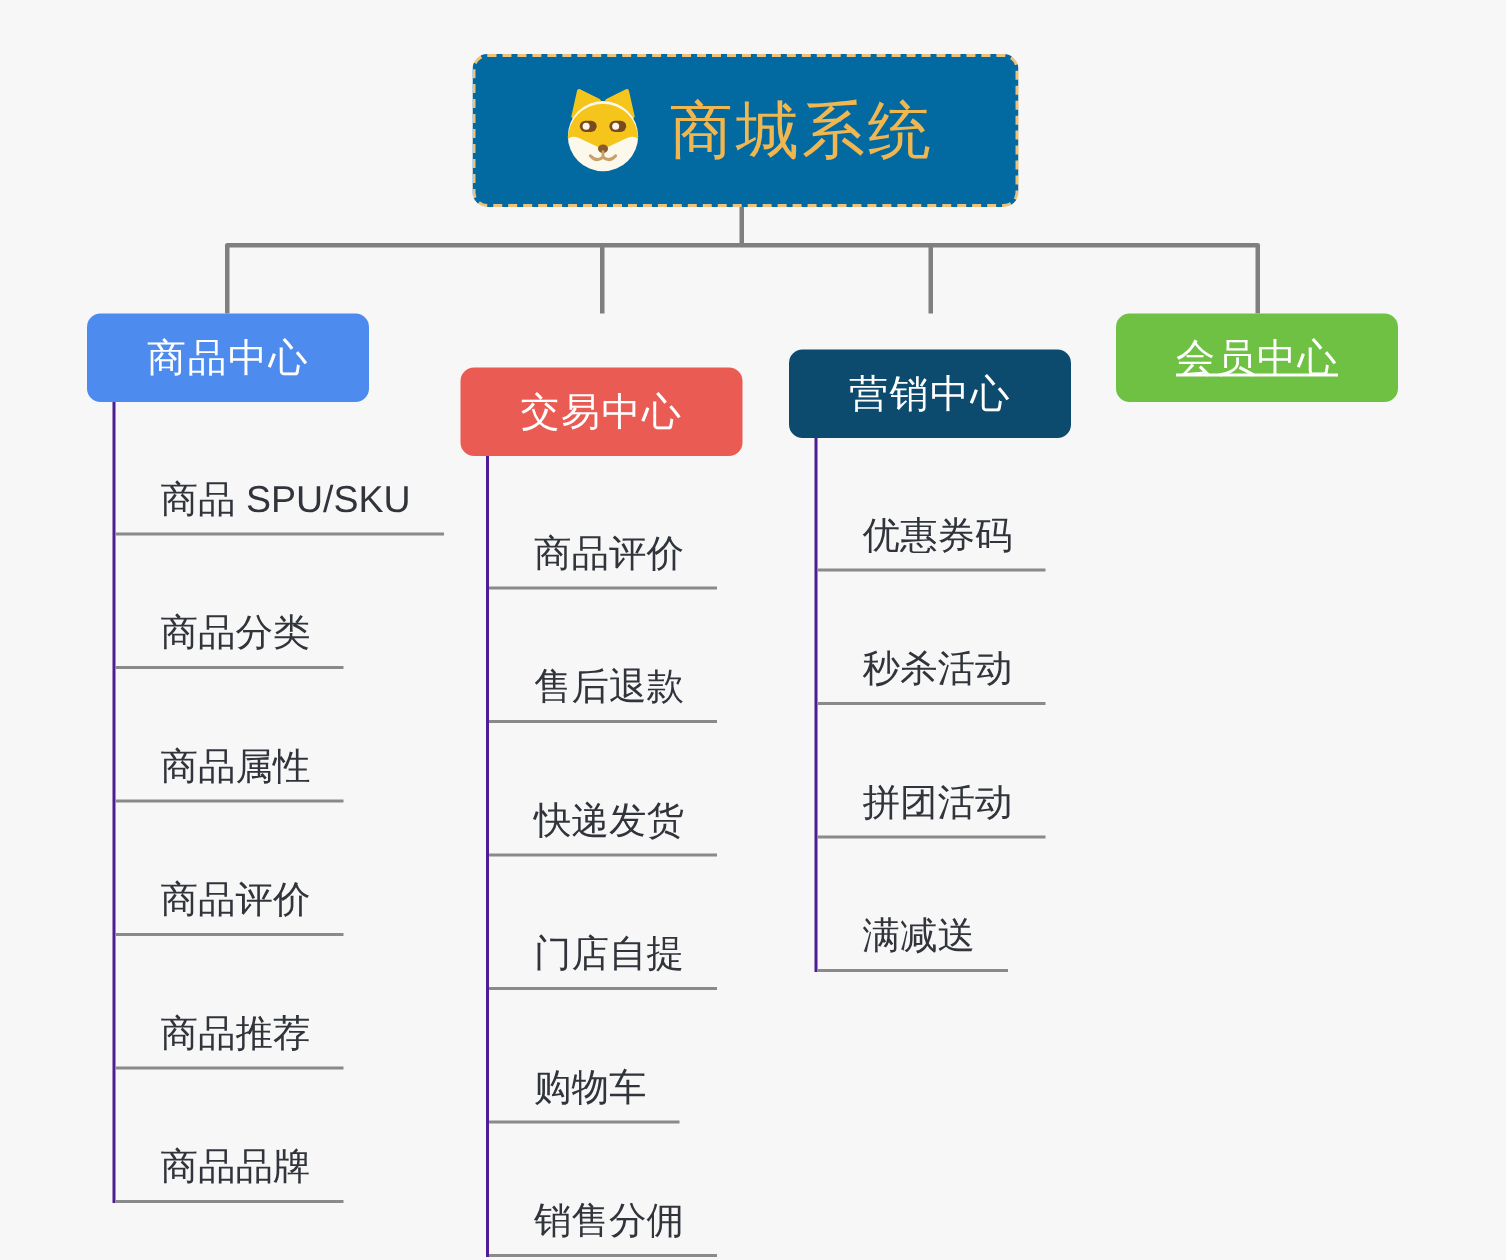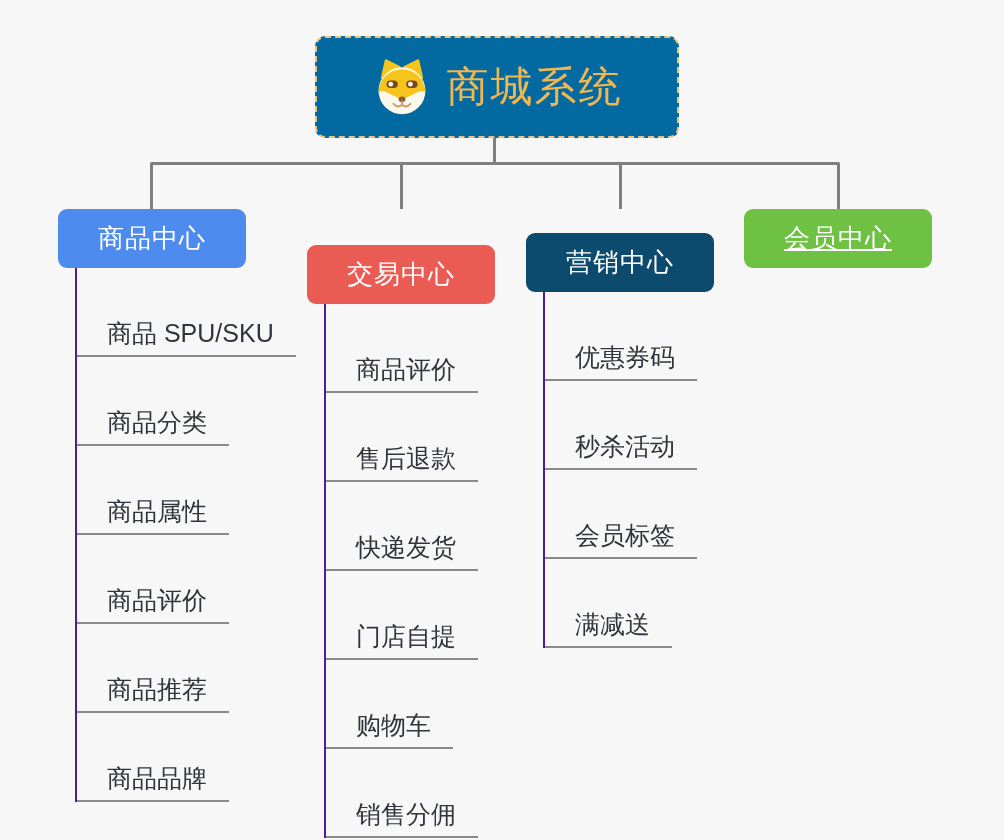--- a/index.html
+++ b/index.html
@@ -134,21 +134,21 @@
       <div class="item">购物车</div>
       <div class="item">销售分佣</div>
     </div>
   </div>
 
   <div class="column column-3">
     <div class="branch-box" style="background-color: #0c4a6e; margin-top: 24px;">营销中心</div>
     <div class="children">
       <div class="item">优惠券码</div>
       <div class="item">秒杀活动</div>
-      <div class="item">会员标签</div>
+      <div class="item">拼团活动</div>
       <div class="item">满减送</div>
     </div>
   </div>
 
   <div class="column column-4">
     <div class="branch-box" style="background-color: rgb(111, 193, 67); text-decoration: underline;">会员中心</div>
   </div>
 
 </div>
 

